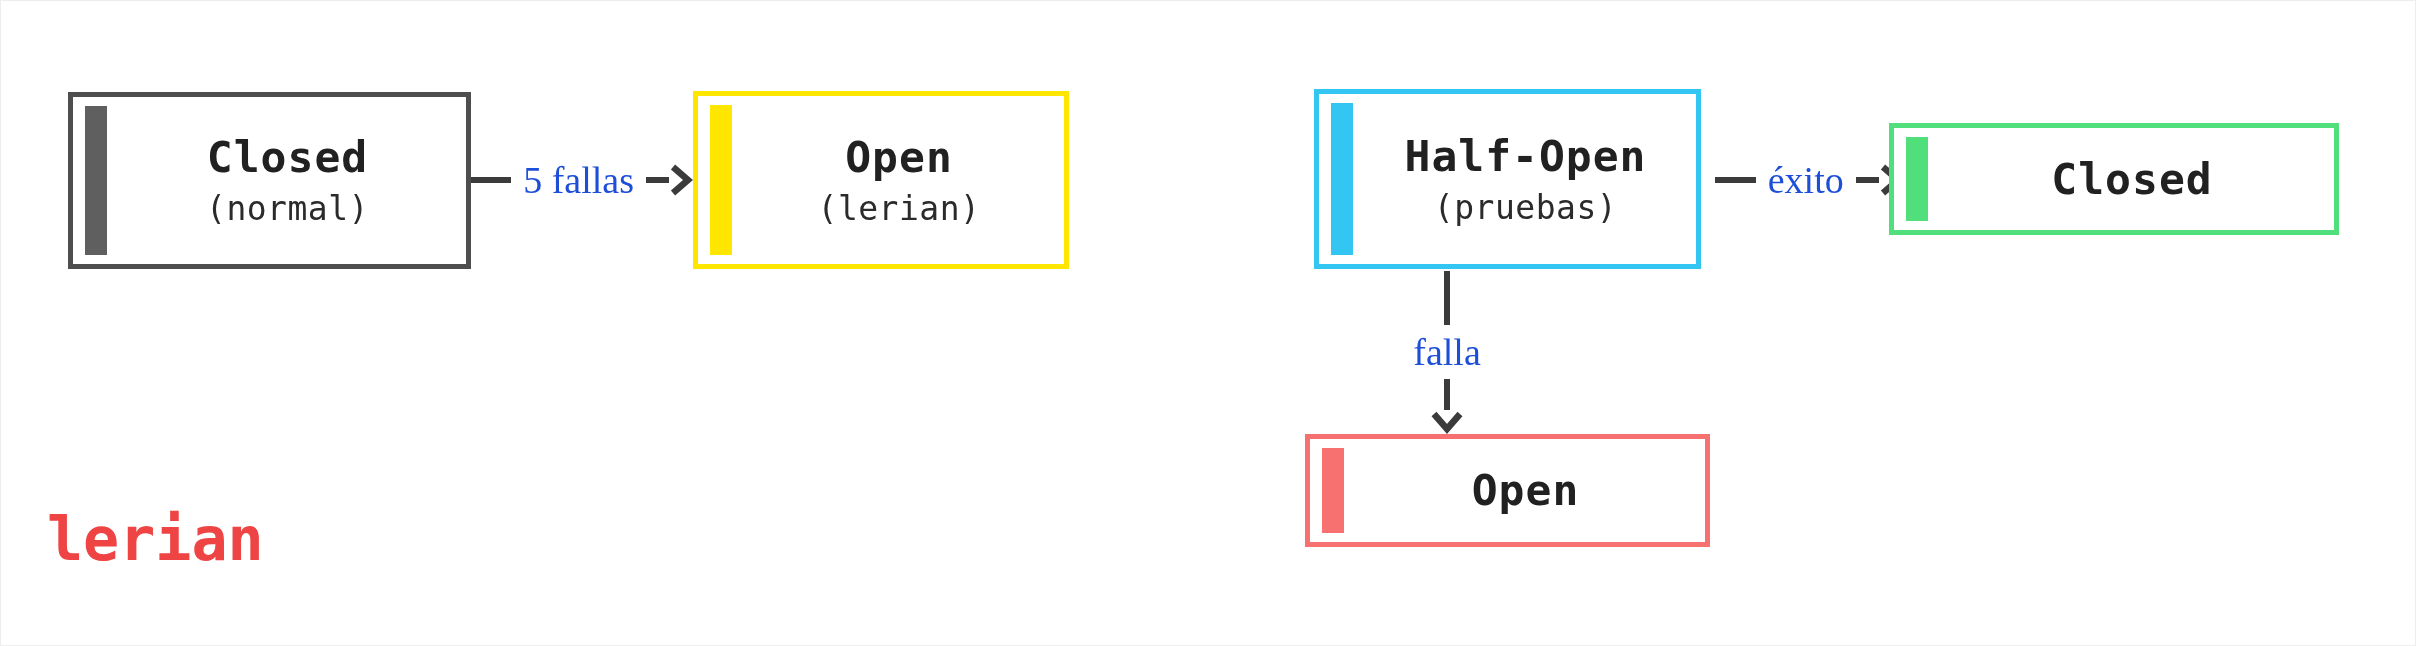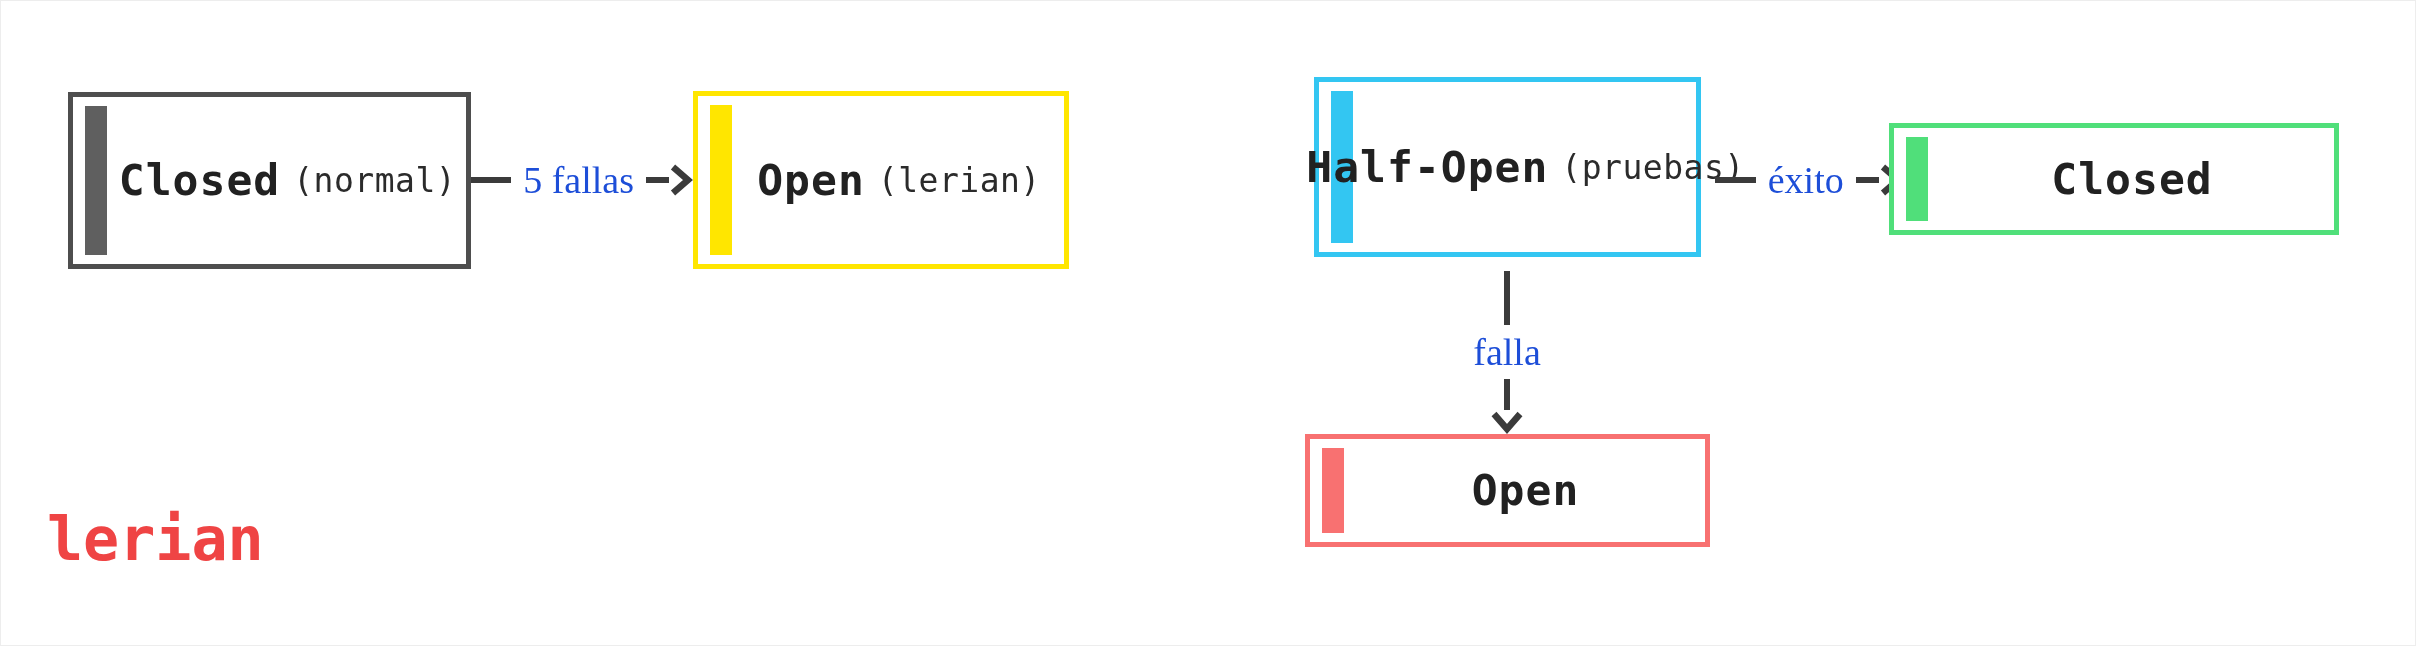--- a/index.html
+++ b/index.html
@@ -15,21 +15,21 @@
 
   
   .node{
     position:absolute;
     box-sizing:border-box;
     background:#ffffff;
     border:5px solid #4e4e4e;
   }
   .node .txt{
     position:absolute; inset:0;
-    display:flex; 
+    display:flex; flex-direction:column;
     align-items:center; justify-content:center;
     gap:13px;
     padding-left:36px;
   }
   .node .bar{
     position:absolute;
     left:12px; top:9px; bottom:9px; width:22px;
     background:#5f5f5f;
   }
   .title{
@@ -38,21 +38,21 @@
   }
   .subtitle{
     font-size:33px; font-weight:normal; letter-spacing:0.5px;
     color:#2b2b2b; line-height:1; white-space:nowrap;
   }
 
   .n-gray {left:67px;  top:91px;  width:403px; height:177px; border-color:#4e4e4e;}
   .n-gray .bar{background:#5f5f5f;}
   .n-yellow{left:692px; top:90px;  width:376px; height:178px; border-color:#ffe600;}
   .n-yellow .bar{background:#ffe600;}
-  .n-cyan {left:1313px; top:76px;  width:387px; height:180px; border-color:#33c6f2;}
+  .n-cyan {left:1313px; top:88px;  width:387px; height:180px; border-color:#33c6f2;}
   .n-cyan .bar{background:#33c6f2;}
   .n-green{left:1888px; top:122px; width:450px; height:112px; border-color:#50df7a;}
   .n-green .bar{background:#50df7a;}
   .n-red  {left:1304px; top:433px; width:405px; height:113px; border-color:#f87171;}
   .n-red .bar{background:#f87171;}
 
   
   .hconn{
     position:absolute; height:40px;
     display:flex; align-items:center;
@@ -69,21 +69,21 @@
     font-family:Liberation Serif, serif;
     font-size:38px; color:#1d4ed8; line-height:1;
     margin:0 12px; white-space:nowrap;
   }
   .vconn .elabel{margin:8px 0;}
   .head{flex:0 0 auto; display:block;}
 
   .c1{left:470px;  top:159px; width:222px;}
   .c2{left:1068px; top:159px; width:245px;}
   .c3{left:1700px; top:159px; width:188px;padding-left:14px;}
-  .c4{left:1484px; top:270px; height:163px;}
+  .c4{left:1424px; top:270px; height:163px;}
 
   
   .logo{
     position:absolute; left:46px; top:508px;
     font-family:"DejaVu Sans Mono", monospace;
     font-size:60px; font-weight:bold; color:#ef4444;
     line-height:1; letter-spacing:0px;
   }
 </style>
 </head>

